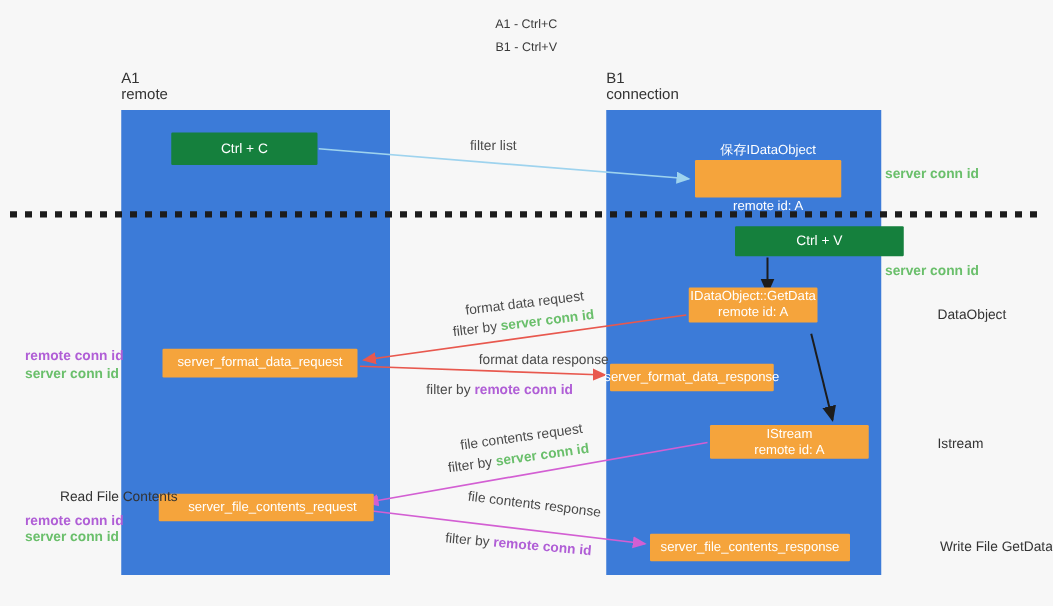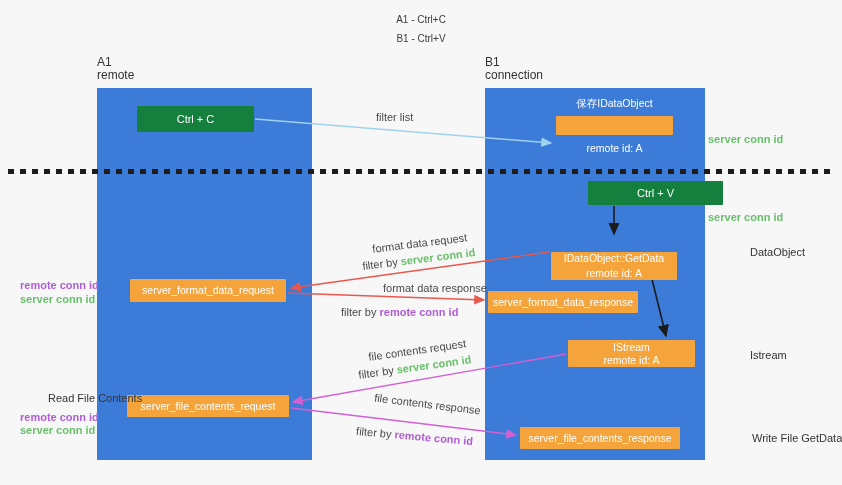--- a/index.html
+++ b/index.html
@@ -71,48 +71,48 @@
     <line x1="549" y1="252" x2="291" y2="288" stroke="#e8584e" stroke-width="1.4" marker-end="url(#mRed)"></line>
     <line x1="288" y1="293" x2="484" y2="300" stroke="#e8584e" stroke-width="1.4" marker-end="url(#mRed)"></line>
     <line x1="566" y1="354" x2="293" y2="402" stroke="#d35fd3" stroke-width="1.4" marker-end="url(#mMag)"></line>
     <line x1="291" y1="408" x2="516" y2="435" stroke="#d35fd3" stroke-width="1.4" marker-end="url(#mMag)"></line>
   </svg>
 
   <div class="node green" style="left:137px;top:106px;width:117px;height:26px;">
     <div>Ctrl + C</div>
   </div>
 
-  <div class="node orange small" style="left:556px;top:116px;width:117px;height:19px;gap:32px;">
+  <div class="node orange small" style="left:556px;top:128px;width:117px;height:30px;gap:32px;">
     <div>保存IDataObject</div>
     <div>remote id: A</div>
   </div>
 
   <div class="node green" style="left:572px;top:181px;width:135px;height:24px;margin-left:16px;">
     <div>Ctrl + V</div>
   </div>
 
-  <div class="node orange small" style="left:551px;top:252px;width:126px;height:28px;justify-content:space-between;">
+  <div class="node orange small" style="left:551px;top:230px;width:103px;height:28px;">
     <div>IDataObject::GetData</div>
     <div>remote id: A</div>
   </div>
 
   <div class="node orange small" style="left:568px;top:340px;width:127px;height:27px;">
     <div>IStream</div>
     <div>remote id: A</div>
   </div>
 
   <div class="node orange small" style="left:130px;top:279px;width:156px;height:23px;">
     <div>server_format_data_request</div>
   </div>
 
-  <div class="node orange small" style="left:488px;top:291px;width:150px;height:22px;">
+  <div class="node orange small" style="left:488px;top:291px;width:131px;height:22px;">
     <div>server_format_data_response</div>
   </div>
 
-  <div class="node orange small" style="left:127px;top:395px;width:162px;height:22px;">
+  <div class="node orange small" style="left:127px;top:395px;width:162px;height:22px;padding-left:10px;">
     <div>server_file_contents_request</div>
   </div>
 
   <div class="node orange small" style="left:520px;top:427px;width:160px;height:22px;">
     <div>server_file_contents_response</div>
   </div>
 
   <div class="lbl" style="left:376px;top:111px;">filter list</div>
 
   <div class="lbl rot-n7" style="left:372px;top:237px;">format data request</div>

